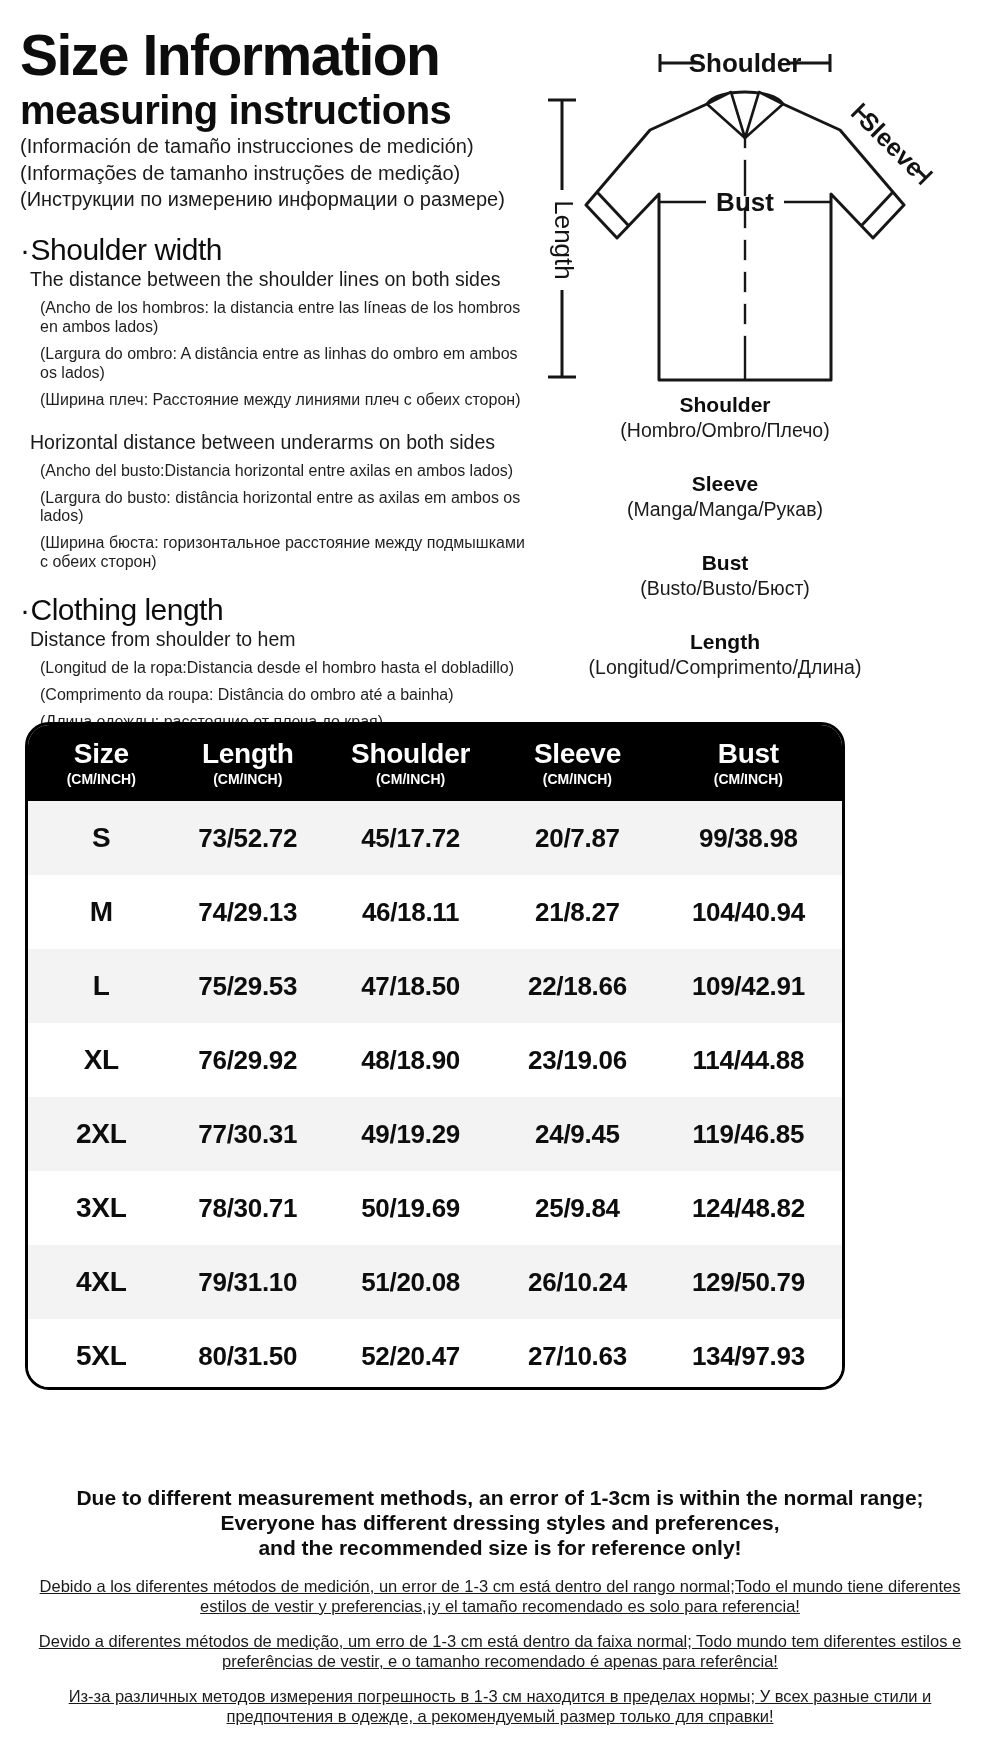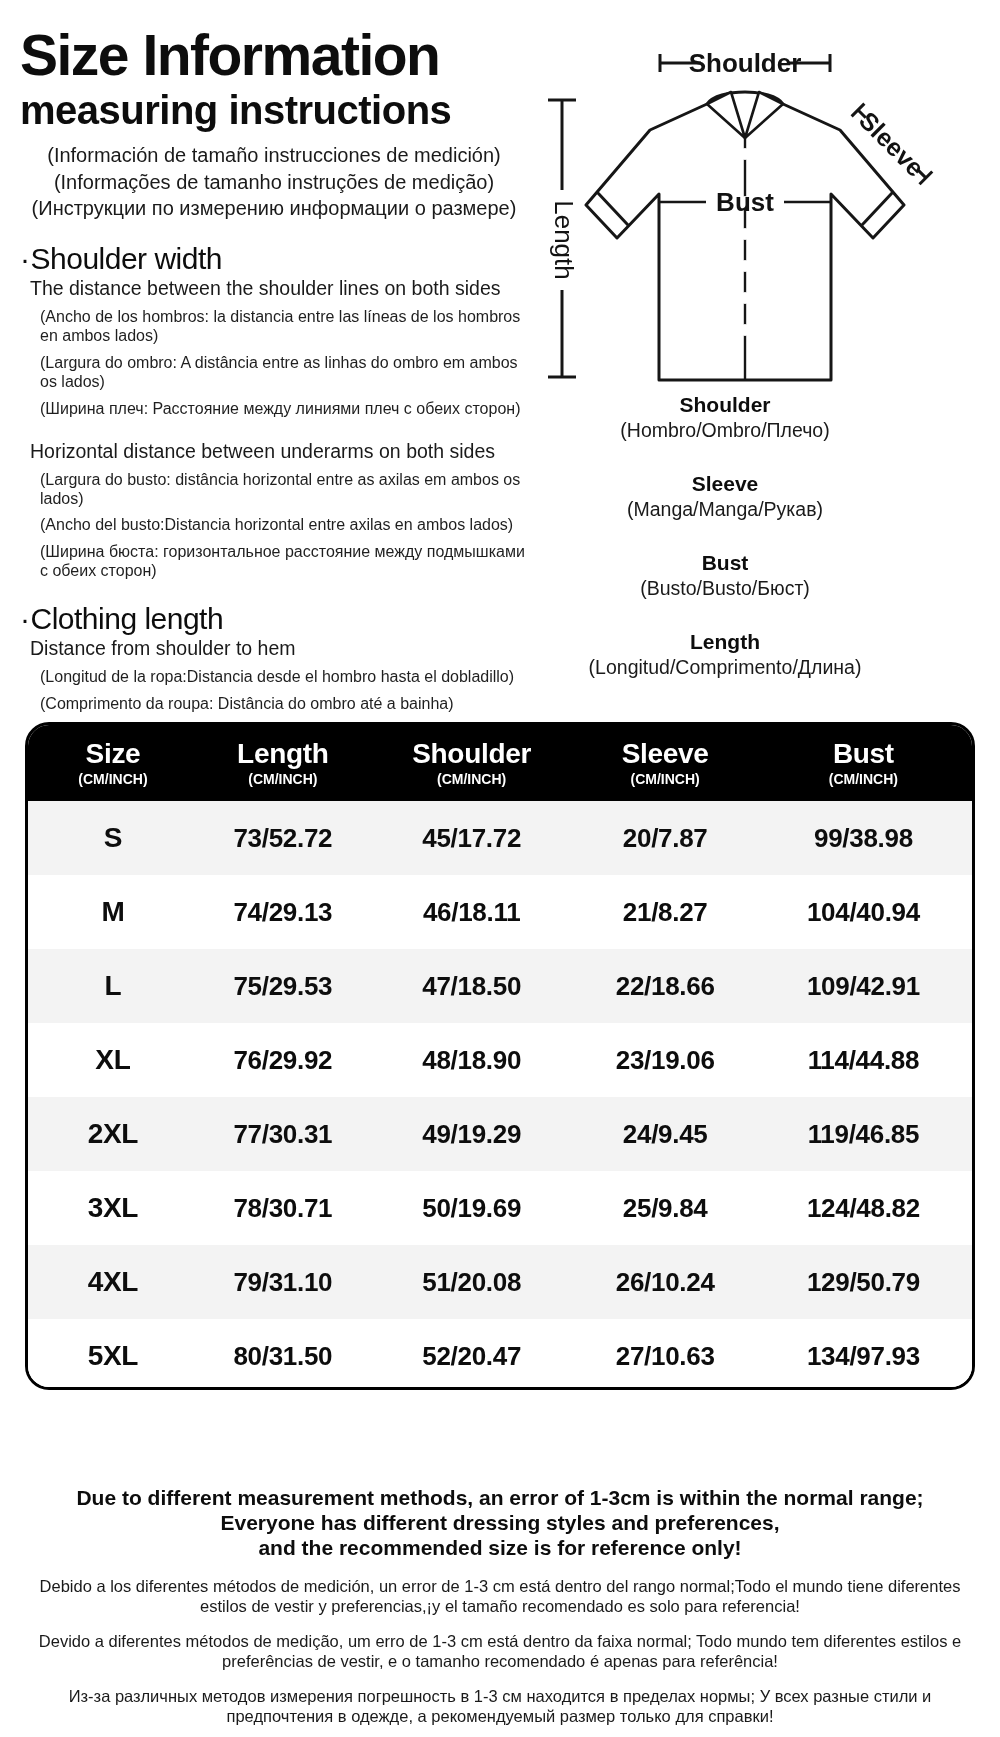--- a/index.html
+++ b/index.html
@@ -4,56 +4,56 @@
 <style>
   * { margin:0; padding:0; box-sizing:border-box; }
   html,body { background:#fff; }
   body { font-family:"Liberation Sans", sans-serif; color:#121212; }
   .page { position:relative; width:1000px; height:1737px; background:#fff; overflow:hidden; }
 
   
   .left-col { position:absolute; left:20px; top:26px; width:508px; }
   .title { font-size:57px; font-weight:700; letter-spacing:-1.5px; line-height:1.02; color:#0d0d0d; }
   .subtitle { font-size:40px; font-weight:700; letter-spacing:-0.5px; margin-top:4px; color:#0d0d0d; }
-  .title-trans { margin-top:9px; font-size:20px; line-height:1.32; color:#1a1a1a;text-align:center; }
+  .title-trans { margin-top:0; font-size:20px; line-height:1.32; color:#1a1a1a; }
   .measure-section { margin-top:21px; }
   .section-title { font-size:30px; font-weight:400; letter-spacing:-0.5px; color:#0d0d0d; }
   .section-title::before { content:"·"; margin-right:1px; }
   .section-desc { font-size:19.5px; margin-left:10px; margin-top:1px; color:#1a1a1a; }
   .section-trans { font-size:16px; line-height:1.18; margin-left:20px; margin-top:8px; color:#1f1f1f; }
 
   
   .shirt { position:absolute; left:540px; top:42px; width:450px; height:360px; }
   .shirt line, .shirt path { stroke:#161616; fill:none; }
   .shirt .fill-shape { fill:#ffffff; }
   .shirt text { fill:#121212; font-family:"Liberation Sans", sans-serif; }
 
   
   .legend { position:absolute; left:545px; top:393px; width:360px; text-align:center; }
   .legend-entry { margin-bottom:30px; }
   .legend-term { font-size:21px; font-weight:700; color:#0d0d0d; }
   .legend-trans { font-size:19.5px; margin-top:2px; color:#1a1a1a; }
 
   
-  .size-table { position:absolute; left:25px; top:722px; width:950px; height:668px;
+  .size-table { position:absolute; left:25px; top:722px; width:820px; height:668px;
                 border:3px solid #000; border-radius:24px; overflow:hidden; background:#fff; }
   .t-header { display:grid; grid-template-columns:18% 18% 22% 19% 23%;
               background:#000; color:#fff; height:76px; align-items:center; text-align:center; }
   .col-name { font-size:28px; font-weight:700; line-height:1.0; letter-spacing:-0.3px; }
   .col-unit { font-size:14px; font-weight:700; margin-top:3px; }
   .t-row { display:grid; grid-template-columns:18% 18% 22% 19% 23%;
            height:74px; align-items:center; text-align:center; background:#fff;
            font-weight:700; font-size:26px; letter-spacing:-0.3px; color:#0d0d0d; }
   .t-row.alt { background:#f3f3f3; }
   .t-row .size-cell { font-size:28px; }
 
   
   .footer { position:absolute; left:25px; top:1485px; width:950px; text-align:center; }
   .footer-en { font-size:21px; font-weight:700; line-height:1.2; color:#0d0d0d; }
-  .footer-p { font-size:16.5px; line-height:1.22; margin-top:15px; color:#1a1a1a; }
+  .footer-p { font-size:16.5px; line-height:1.22; margin-top:15px; color:#1a1a1a;text-decoration:underline; }
 </style>
 </head>
 <body>
 
 <div class="page">
 
   <div class="left-col">
     <h1 class="title">Size Information</h1>
     <h2 class="subtitle">measuring instructions</h2>
     <div class="title-trans">
@@ -65,22 +65,22 @@
     <section class="measure-section">
       <h3 class="section-title">Shoulder width</h3>
       <p class="section-desc">The distance between the shoulder lines on both sides</p>
       <p class="section-trans">(Ancho de los hombros: la distancia entre las líneas de los hombros en ambos lados)</p>
       <p class="section-trans">(Largura do ombro: A distância entre as linhas do ombro em ambos os lados)</p>
       <p class="section-trans">(Ширина плеч: Расстояние между линиями плеч с обеих сторон)</p>
     </section>
 
     <section class="measure-section">
       <p class="section-desc">Horizontal distance between underarms on both sides</p>
+      <p class="section-trans">(Ancho del busto:Distancia horizontal entre axilas en ambos lados)</p>
       <p class="section-trans">(Largura do busto: distância horizontal entre as axilas em ambos os lados)</p>
-      <p class="section-trans">(Ancho del busto:Distancia horizontal entre axilas en ambos lados)</p>
       <p class="section-trans">(Ширина бюста: горизонтальное расстояние между подмышками с обеих сторон)</p>
     </section>
 
     <section class="measure-section">
       <h3 class="section-title">Clothing length</h3>
       <p class="section-desc">Distance from shoulder to hem</p>
       <p class="section-trans">(Longitud de la ropa:Distancia desde el hombro hasta el dobladillo)</p>
       <p class="section-trans">(Comprimento da roupa: Distância do ombro até a bainha)</p>
       <p class="section-trans">(Длина одежды: расстояние от плеча до края)</p>
     </section>

